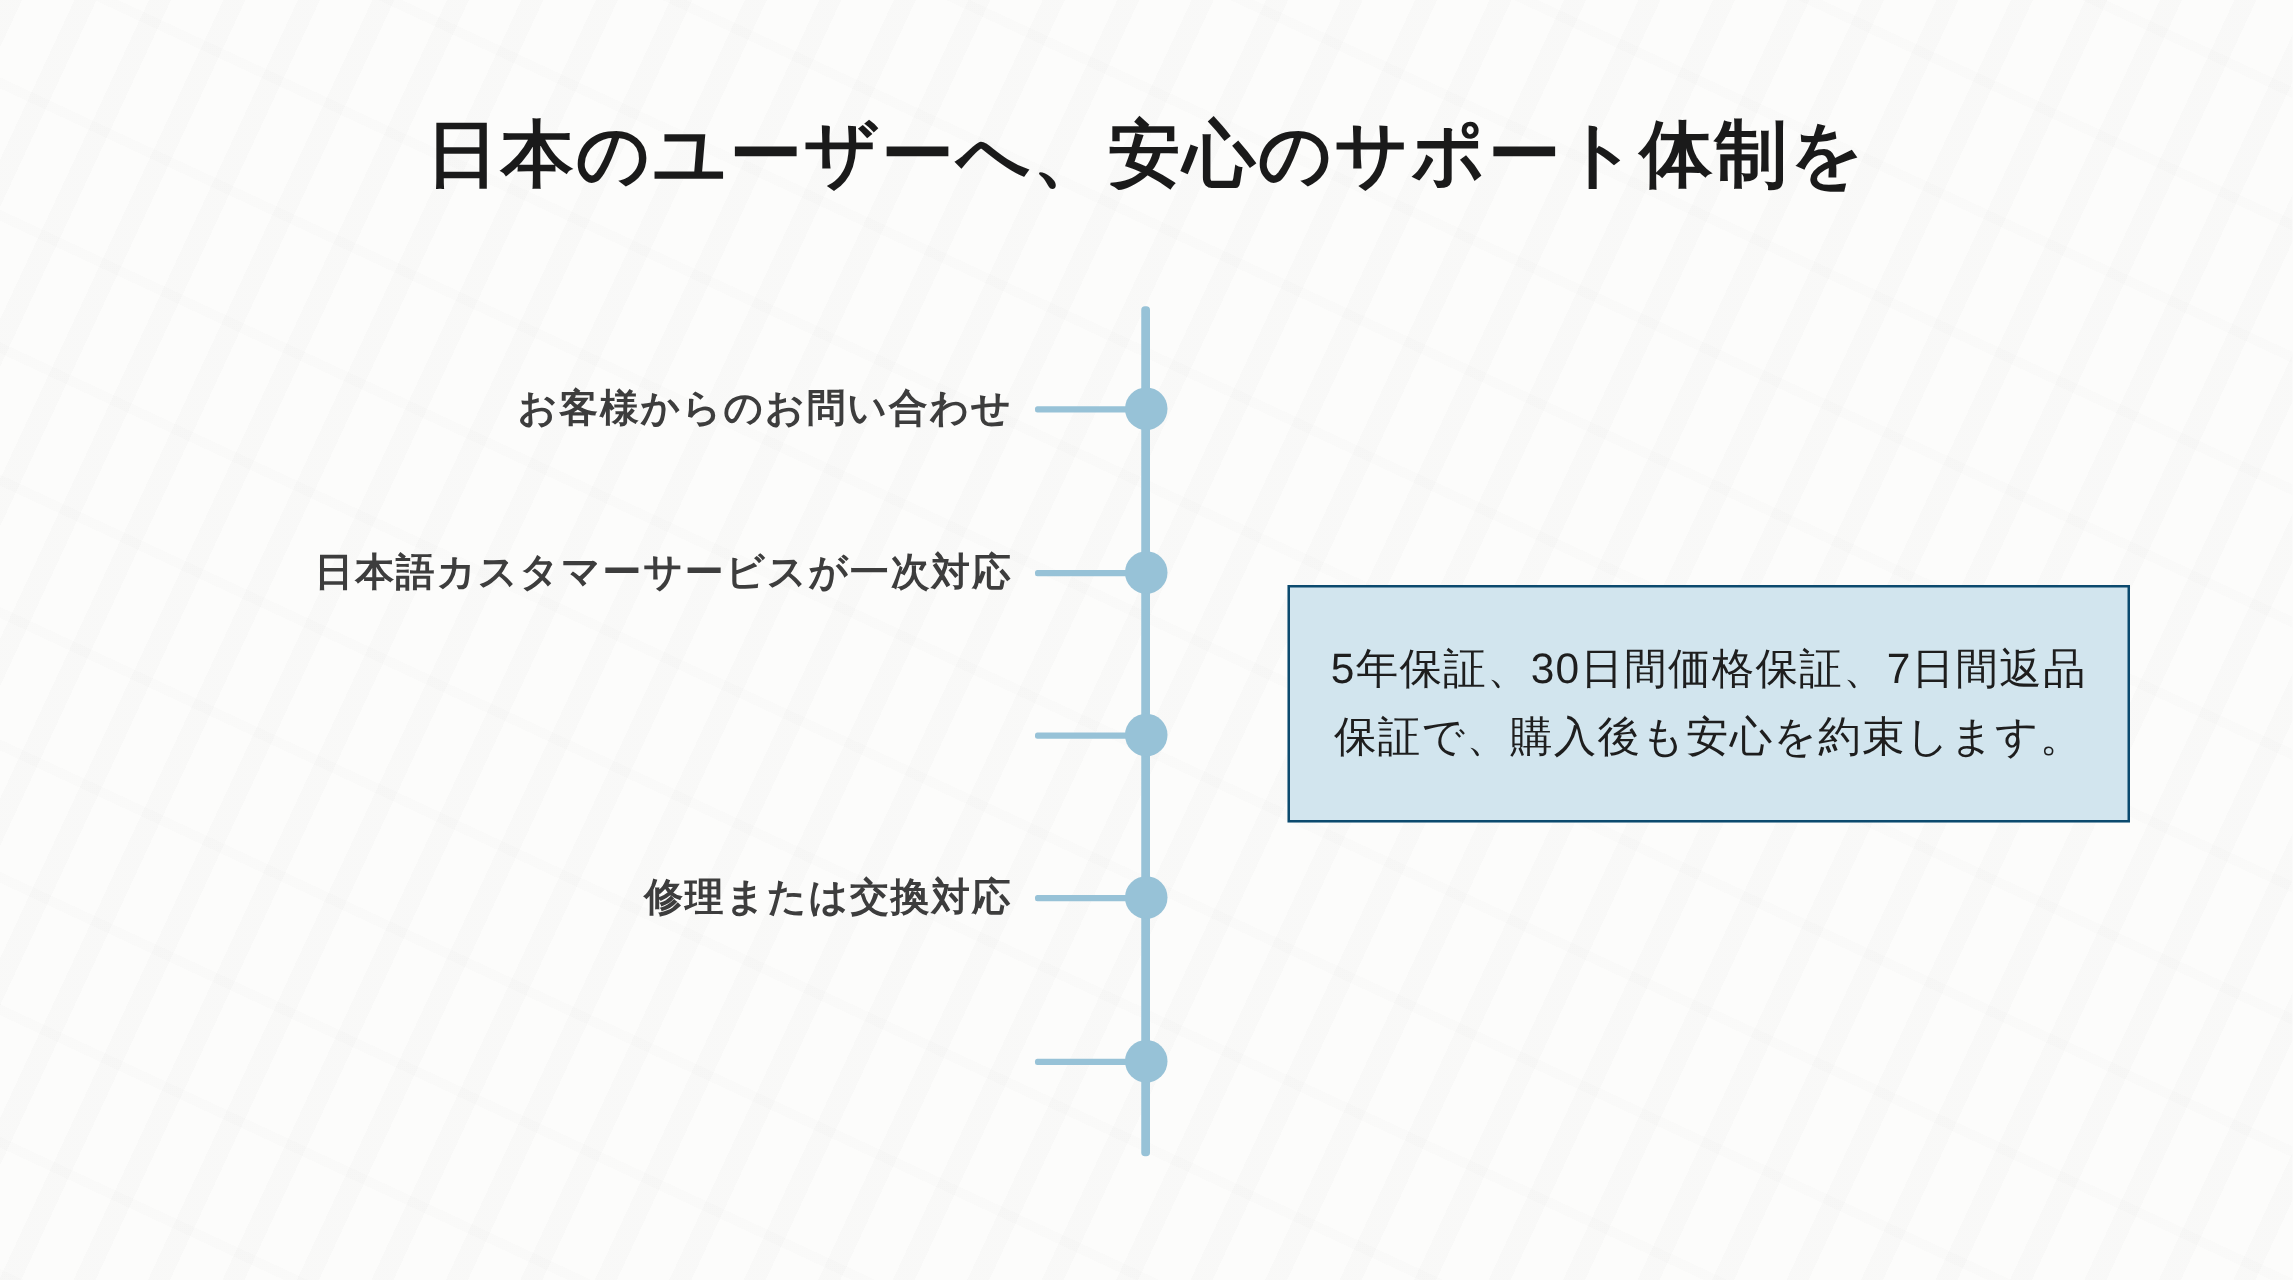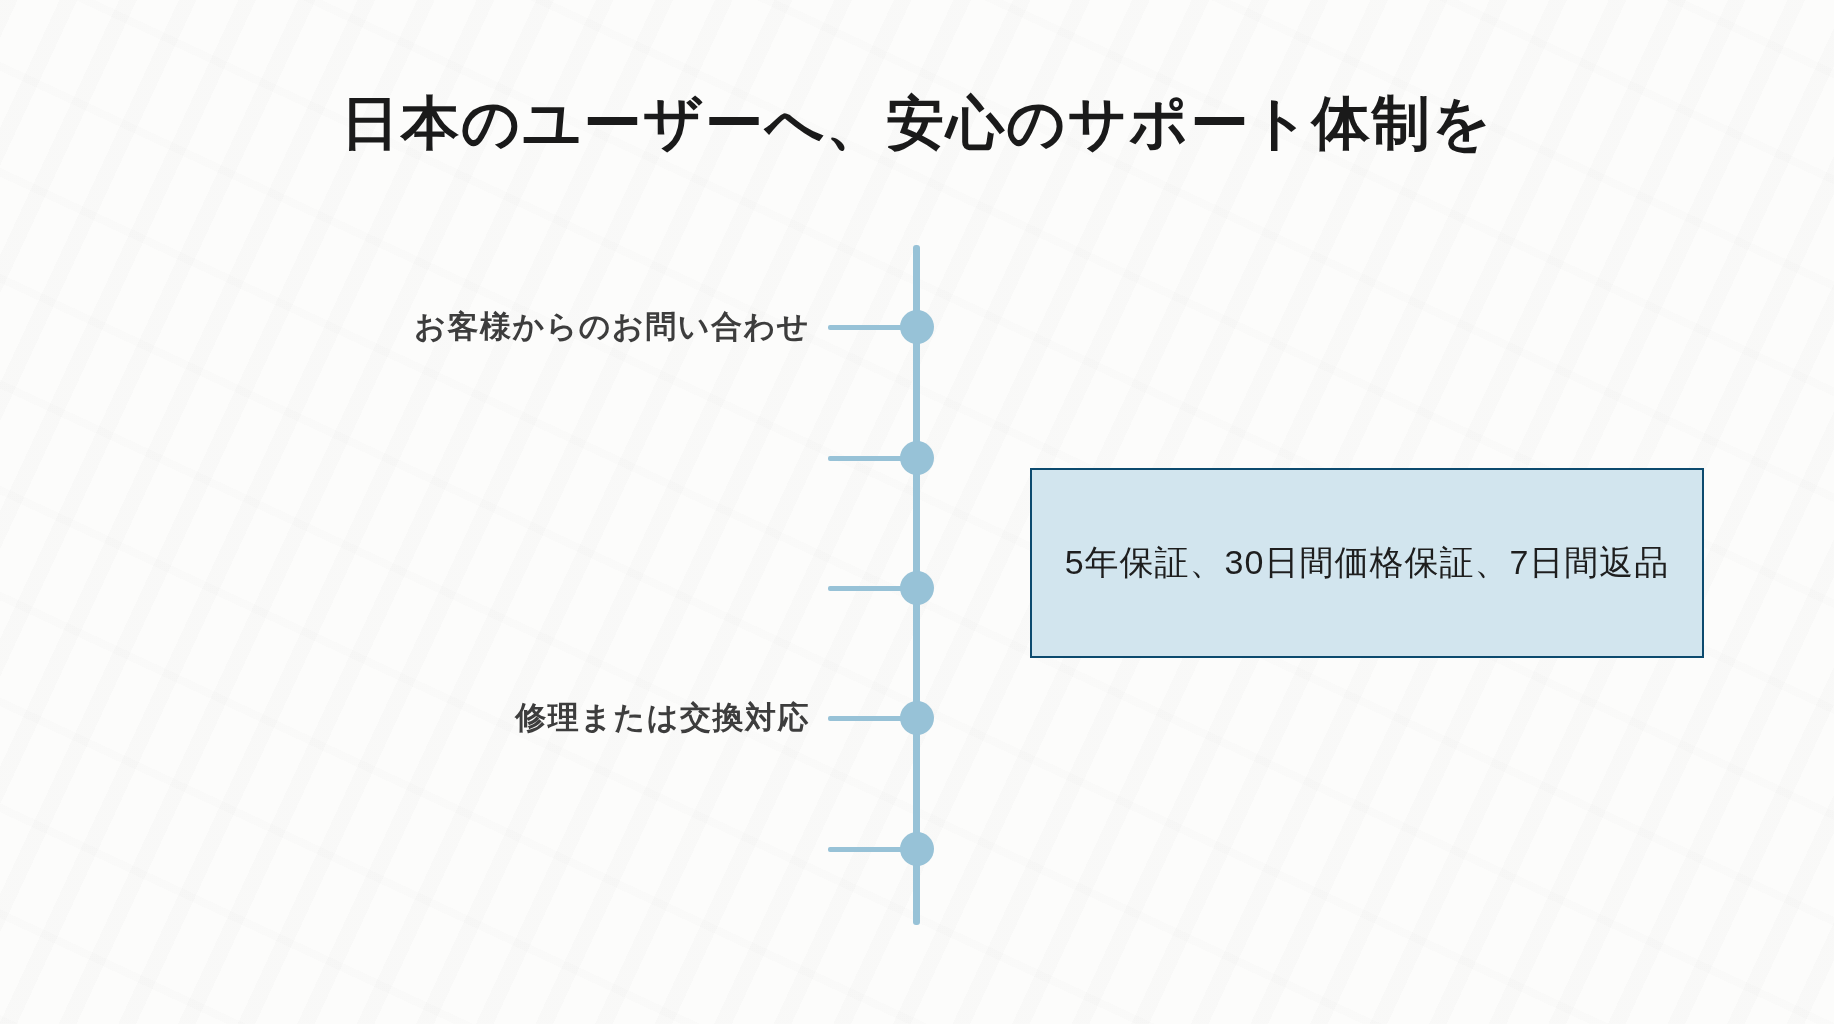--- a/index.html
+++ b/index.html
@@ -120,20 +120,21 @@
   <div>
     <div class="vline"></div>
 
     <div class="t-row" style="--cy:327px">
       <div class="t-label">お客様からのお問い合わせ</div>
       <div class="t-connector"></div>
       <div class="t-dot"></div>
     </div>
 
     <div class="t-row" style="--cy:458px">
+      <div class="t-label">日本語カスタマーサービスが一次対応</div>
       <div class="t-connector"></div>
       <div class="t-dot"></div>
     </div>
 
     <div class="t-row" style="--cy:588px">
       <div class="t-connector"></div>
       <div class="t-dot"></div>
     </div>
 
     <div class="t-row" style="--cy:718px">
@@ -143,15 +144,16 @@
     </div>
 
     <div class="t-row" style="--cy:849px">
       <div class="t-connector"></div>
       <div class="t-dot"></div>
     </div>
   </div>
 
   <div class="guarantee">
     <div>5年保証、30日間価格保証、7日間返品</div>
+    <div>保証で、購入後も安心を約束します。</div>
   </div>
 
 </div>
 
 </body></html>

